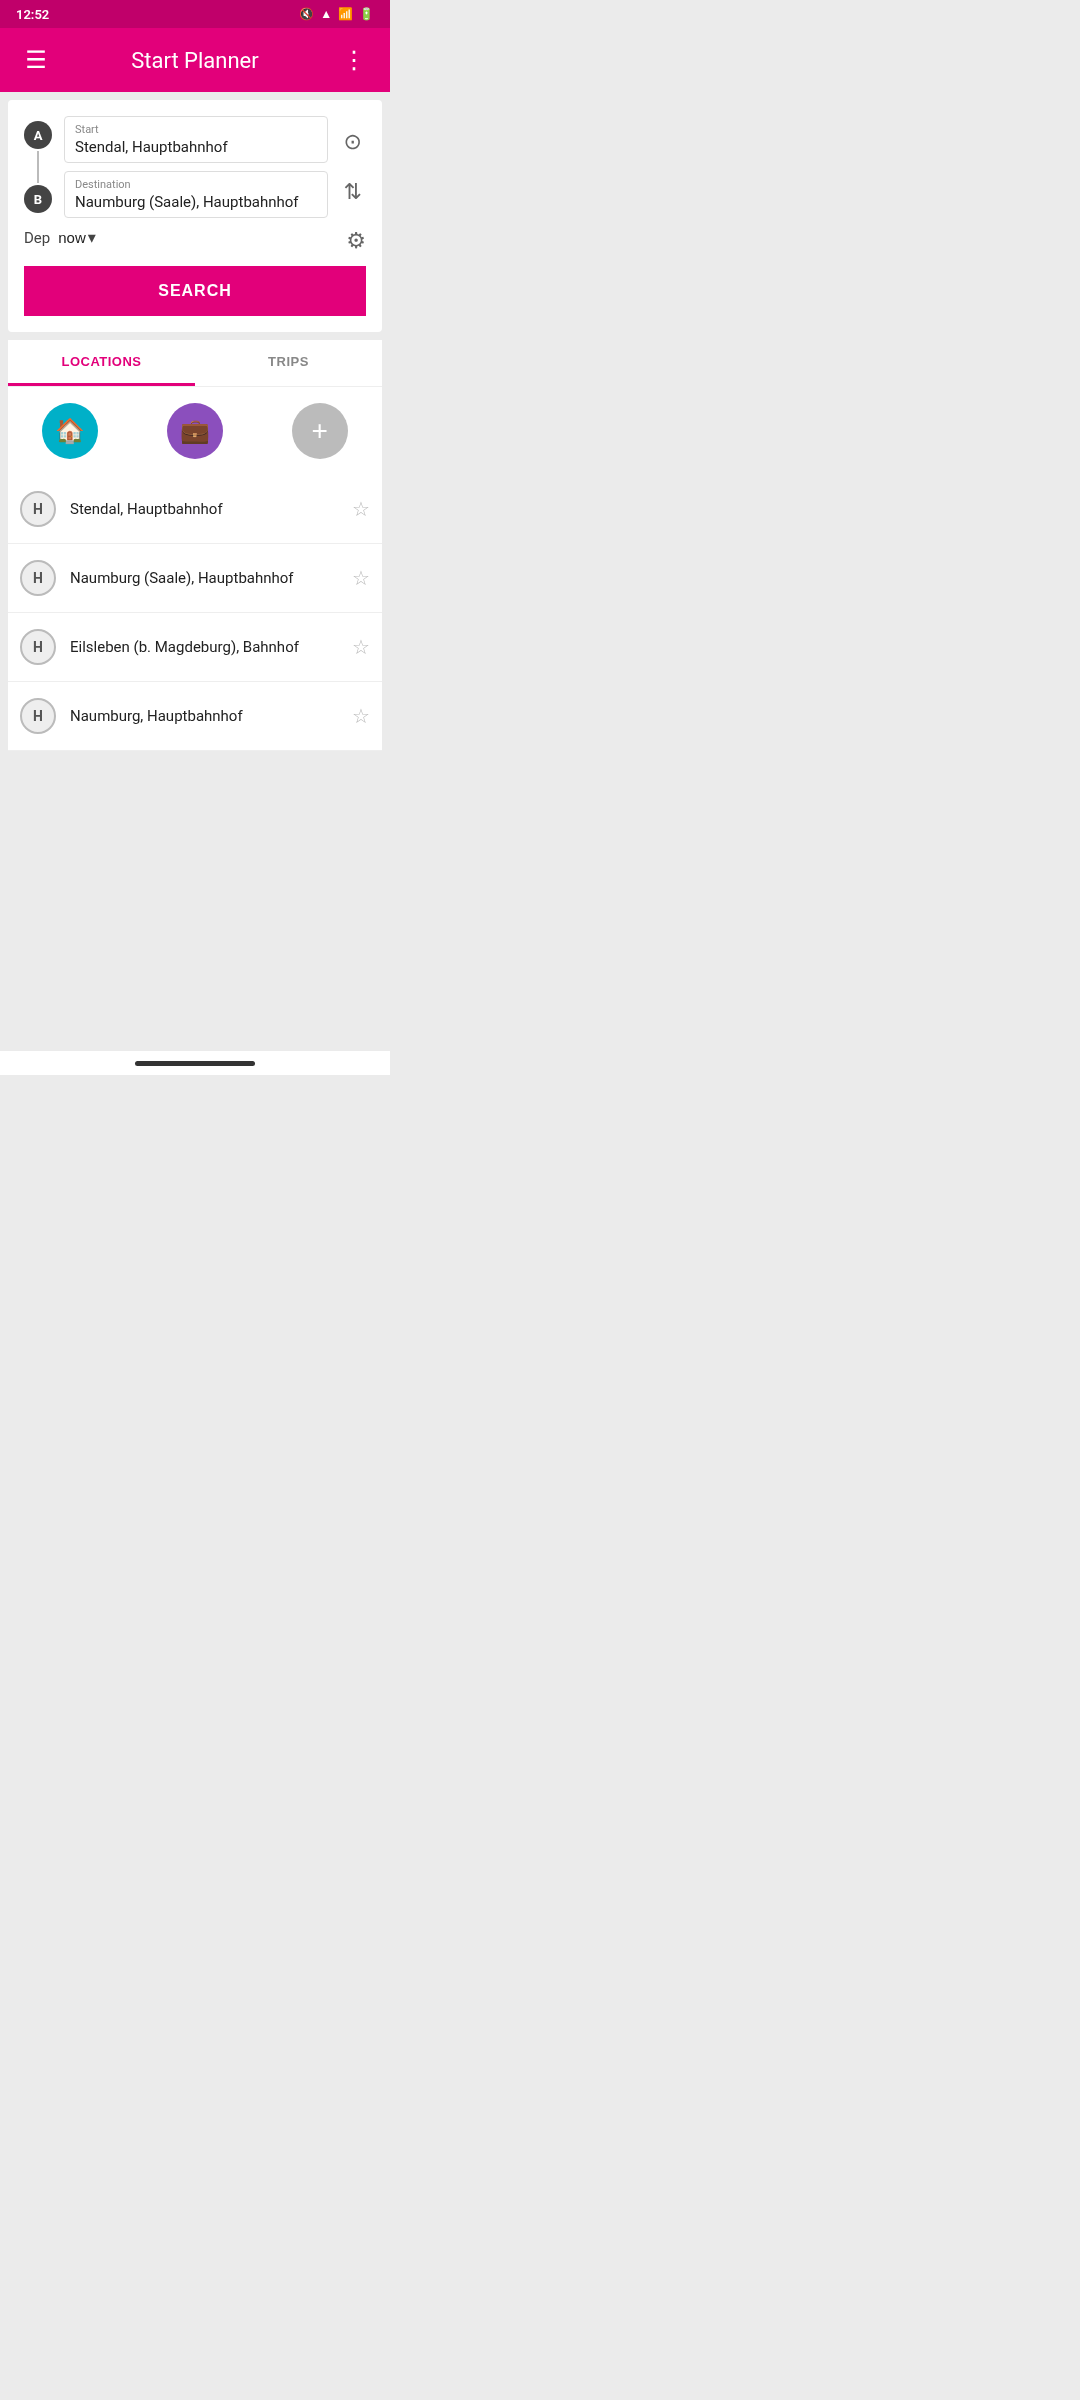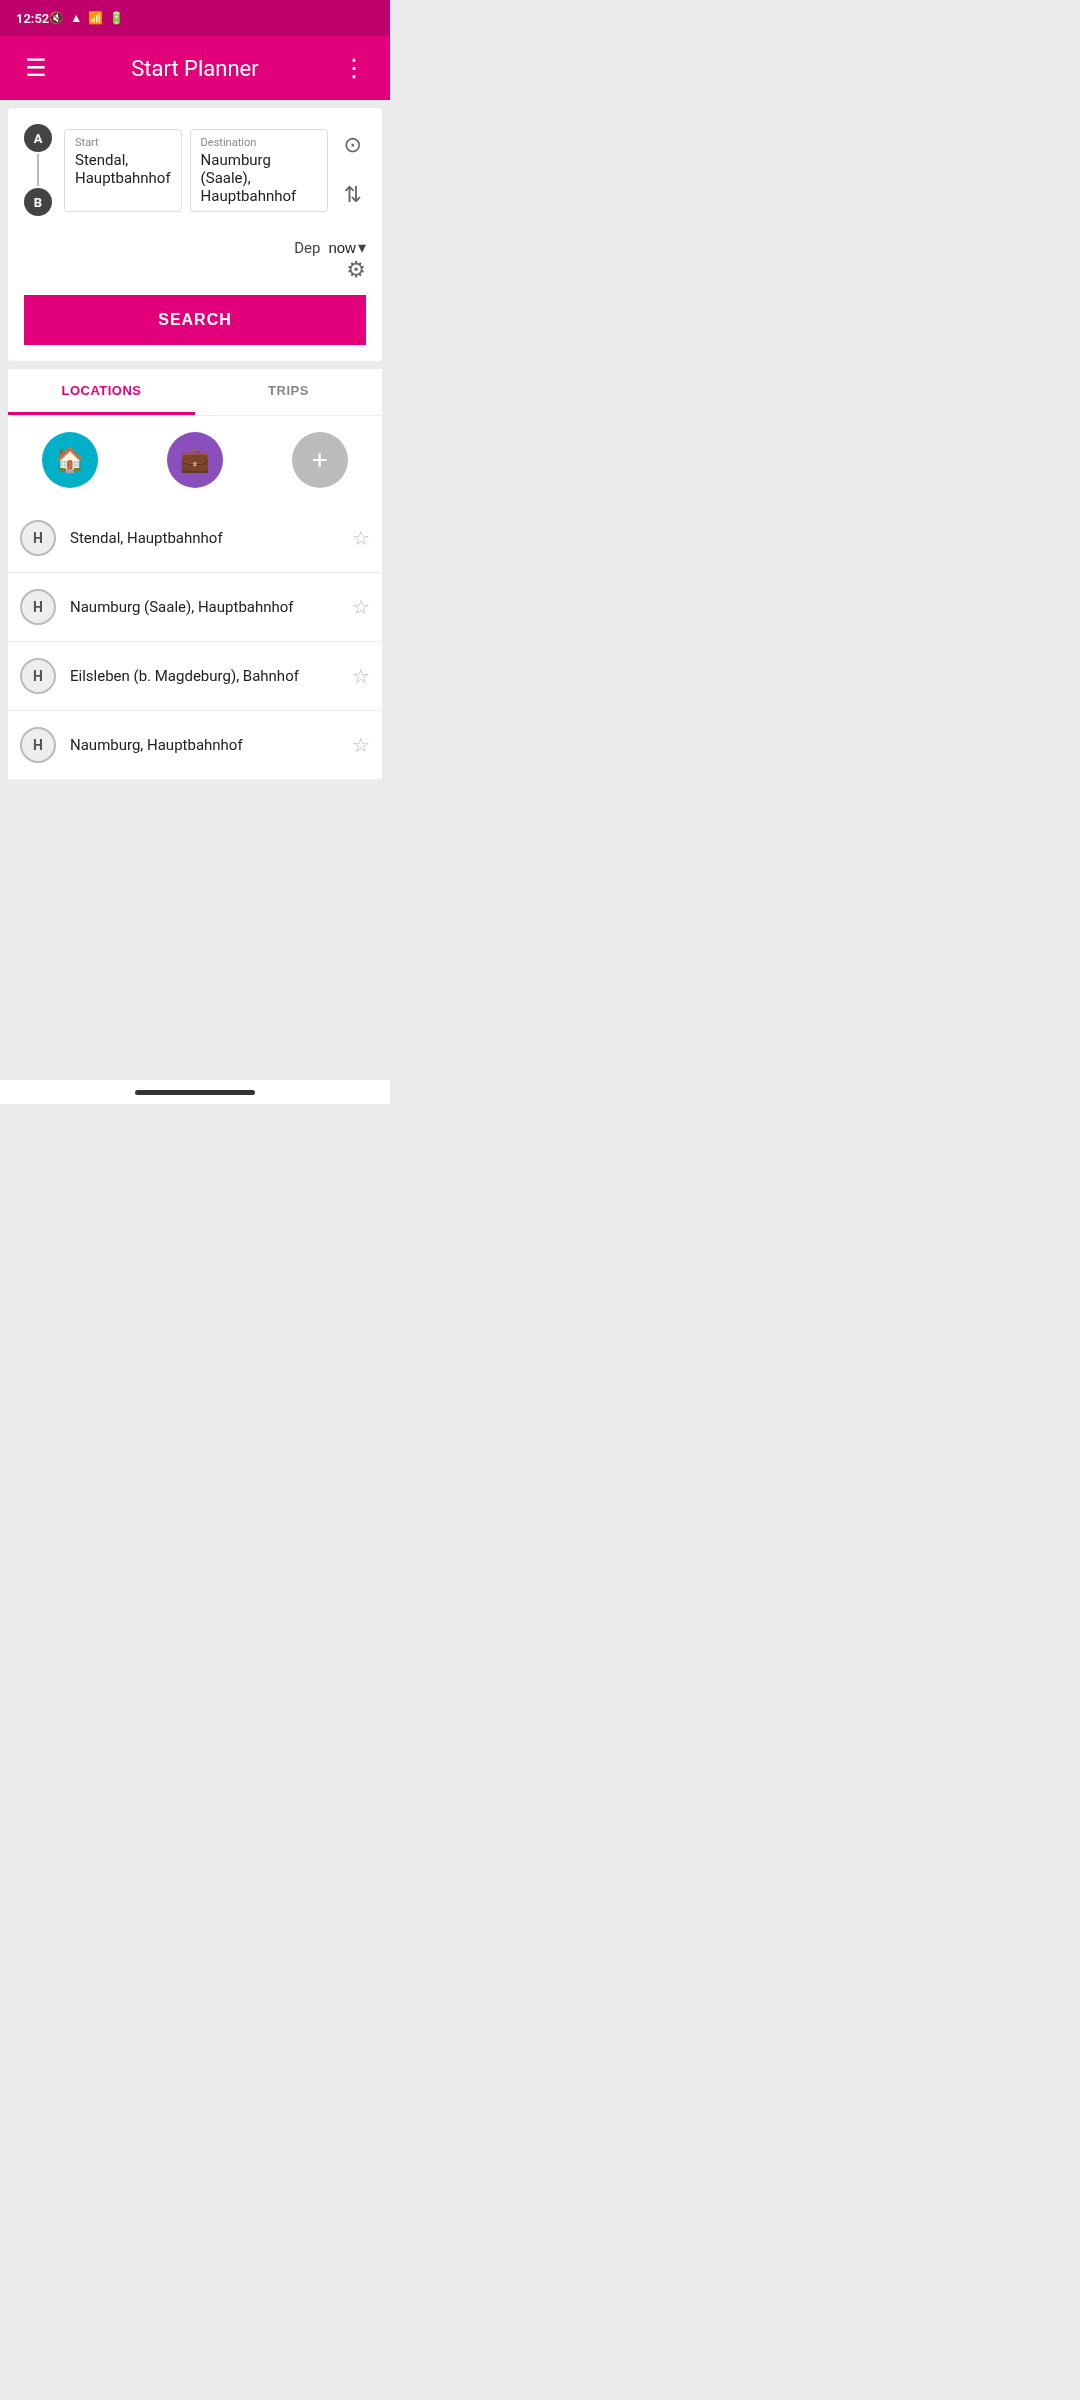--- a/index.html
+++ b/index.html
@@ -10,23 +10,24 @@
       min-height: 864px;
       font-family: 'Roboto', Arial, sans-serif;
       background: #ebebeb;
       overflow-x: hidden;
     }
 
     
     .status-bar {
       background: #c0006a;
       display: flex;
+      justify-content: space-between;
       align-items: center;
       padding: 8px 16px;
-      height: 36px;
+      height: 28px;
     }
     .status-time {
       color: white;
       font-size: 13px;
       font-weight: 600;
     }
     .status-icons {
       display: flex;
       gap: 6px;
       align-items: center;
@@ -98,21 +99,21 @@
     .marker.b { background: #444; }
     .route-line {
       width: 2px;
       height: 32px;
       background: #bbb;
       margin: 2px 0;
     }
     .inputs-col {
       flex: 1;
       display: flex;
-      flex-direction: row;
+      flex-direction: column;
       gap: 8px;
     }
     .input-group {
       border: 1px solid #ddd;
       border-radius: 4px;
       padding: 6px 10px;
     }
     .input-label {
       font-size: 11px;
       color: #888;
@@ -145,24 +146,23 @@
     .right-actions {
       display: flex;
       flex-direction: column;
       align-items: center;
       gap: 16px;
     }
 
     
     .dep-row {
       display: flex;
-      align-items: flex-end;
+      align-items: flex-start;
       justify-content: space-between;
-      margin-top: 22px;
-      flex-direction: column;
+      margin-top: 10px;
     }
     .dep-left {
       display: flex;
       align-items: center;
       gap: 8px;
     }
     .dep-label {
       font-size: 15px;
       color: #444;
     }

